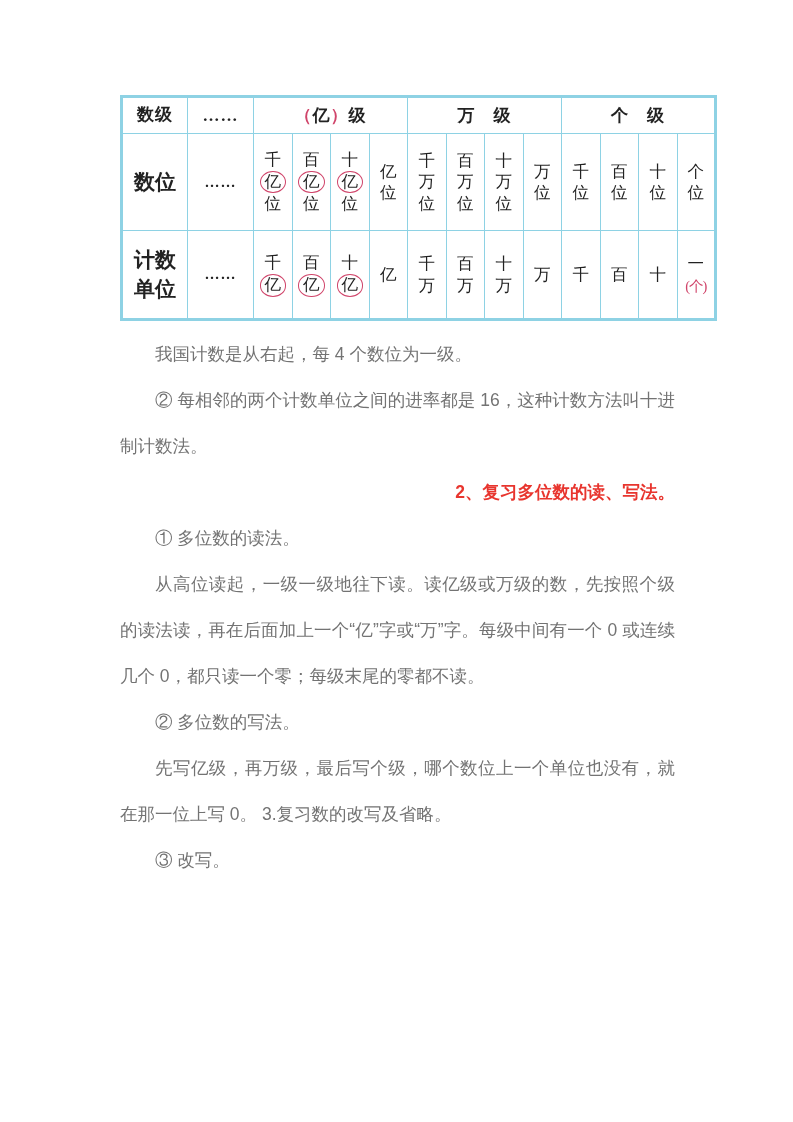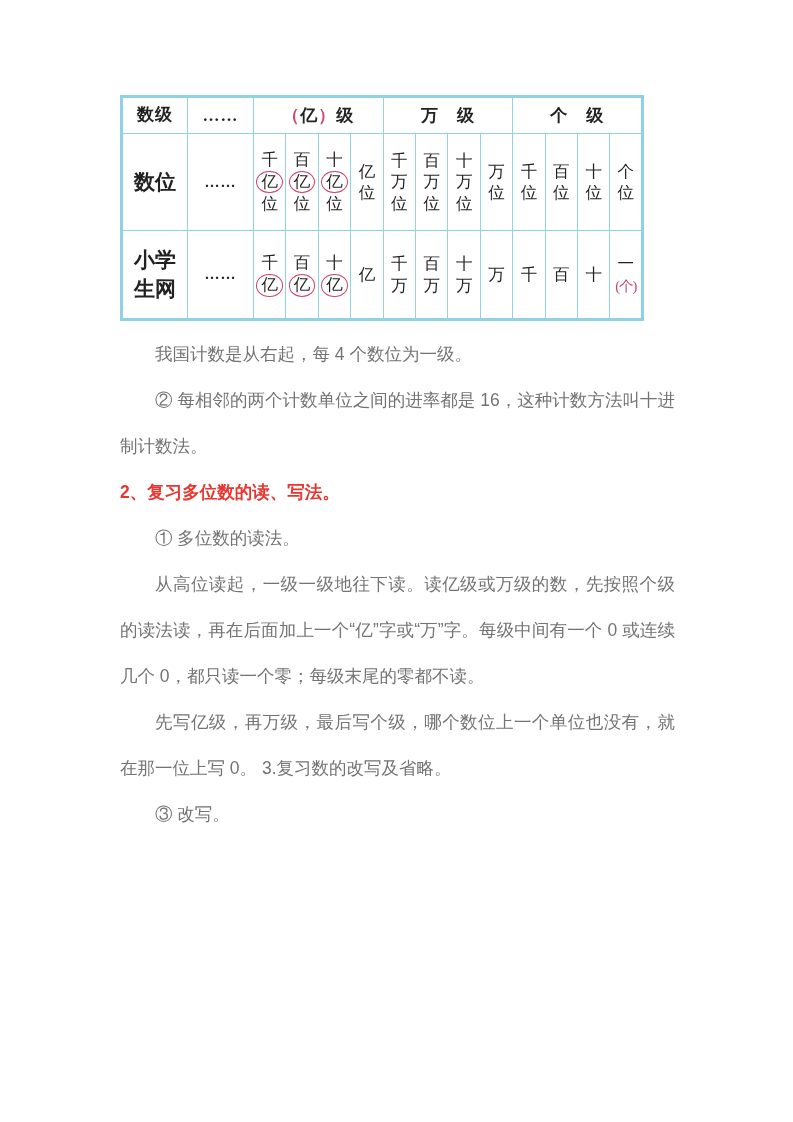--- a/index.html
+++ b/index.html
@@ -12,21 +12,21 @@
   .page {
     width: 793px;
     min-height: 1122px;
     background: #ffffff;
     padding: 95px 118px 30px 120px;
   }
 
   
   .pv-table {
     border-collapse: collapse;
-    width: 524px;
+    width: 597px;
     table-layout: fixed;
     font-family: "Liberation Serif", serif;
     color: #222222;
     border: 3px solid #8ed2e4;
   }
   .pv-table td {
     border: 1.5px solid #8ed2e4;
     text-align: center;
     vertical-align: middle;
   }
@@ -61,21 +61,21 @@
     text-align: justify;
     text-indent: 2em;
     color: #737373;
   }
   .section-heading {
     font-size: 17.5px;
     line-height: 46px;
     color: #e8352e;
     font-weight: bold;
     text-indent: 0;
-    text-align: left;
+    text-align: right;
   }
 </style>
 </head>
 <body>
 
 <div class="page">
 
   <table class="pv-table">
     <colgroup>
       <col style="width:66px">
@@ -153,21 +153,21 @@
           <td class="vcell">
             <span class="vchar"><span>十</span></span>
             <span class="vchar"><span>位</span></span>
           </td>
           <td class="vcell">
             <span class="vchar"><span>个</span></span>
             <span class="vchar"><span>位</span></span>
           </td>
         </tr>
       <tr class="units-row" id="units-row">
-        <td class="rowlabel">小学生网</td>
+        <td class="rowlabel">计数单位</td>
         <td class="dots">……</td>
       <td class="vcell">
             <span class="vchar"><span>千</span></span>
             <span class="vchar"><span class="circled">亿</span></span>
           </td>
           <td class="vcell">
             <span class="vchar"><span>百</span></span>
             <span class="vchar"><span class="circled">亿</span></span>
           </td>
           <td class="vcell">
@@ -208,17 +208,18 @@
         </tr>
     </tbody>
   </table>
 
   <div class="textblock">
     <div class="para">我国计数是从右起，每 4 个数位为一级。</div>
     <div class="para">② 每相邻的两个计数单位之间的进率都是 16，这种计数方法叫十进制计数法。</div>
     <div class="section-heading">2、复习多位数的读、写法。</div>
     <div class="para">① 多位数的读法。</div>
     <div class="para">从高位读起，一级一级地往下读。读亿级或万级的数，先按照个级的读法读，再在后面加上一个“亿”字或“万”字。每级中间有一个 0 或连续几个 0，都只读一个零；每级末尾的零都不读。</div>
+    <div class="para">② 多位数的写法。</div>
     <div class="para">先写亿级，再万级，最后写个级，哪个数位上一个单位也没有，就在那一位上写 0。 3.复习数的改写及省略。</div>
     <div class="para">③ 改写。</div>
   </div>
 
 </div>
 
 </body></html>

